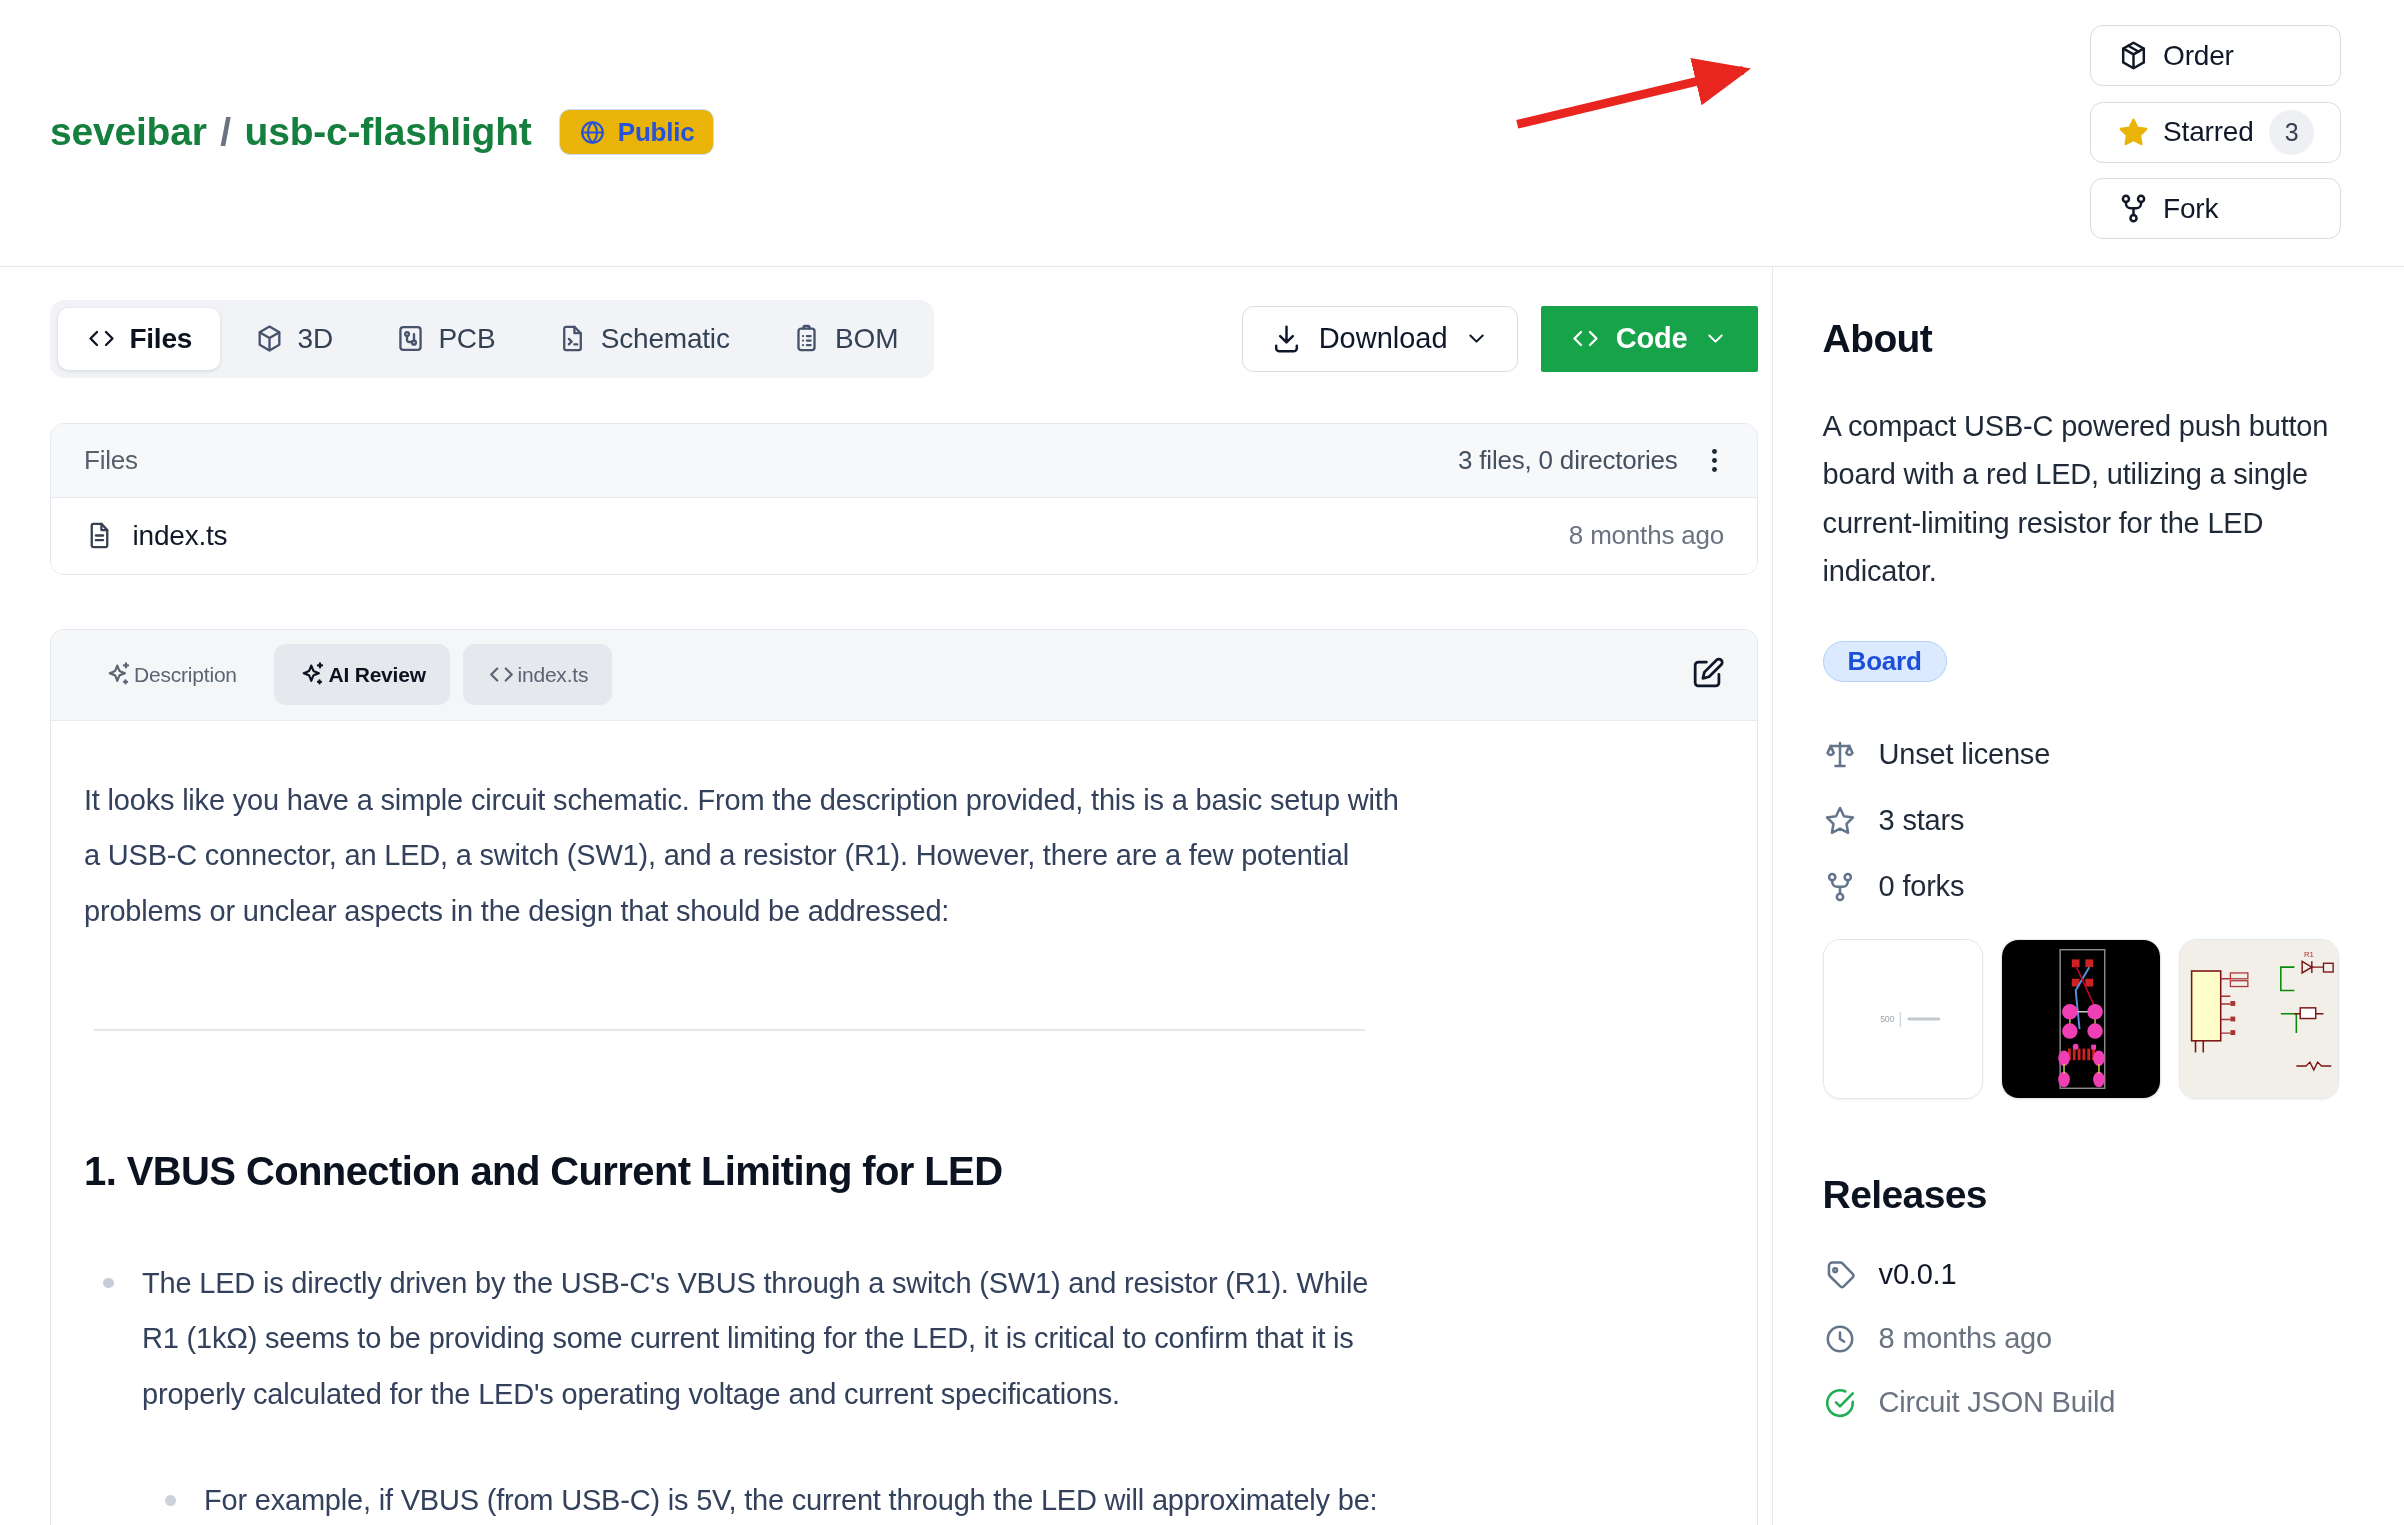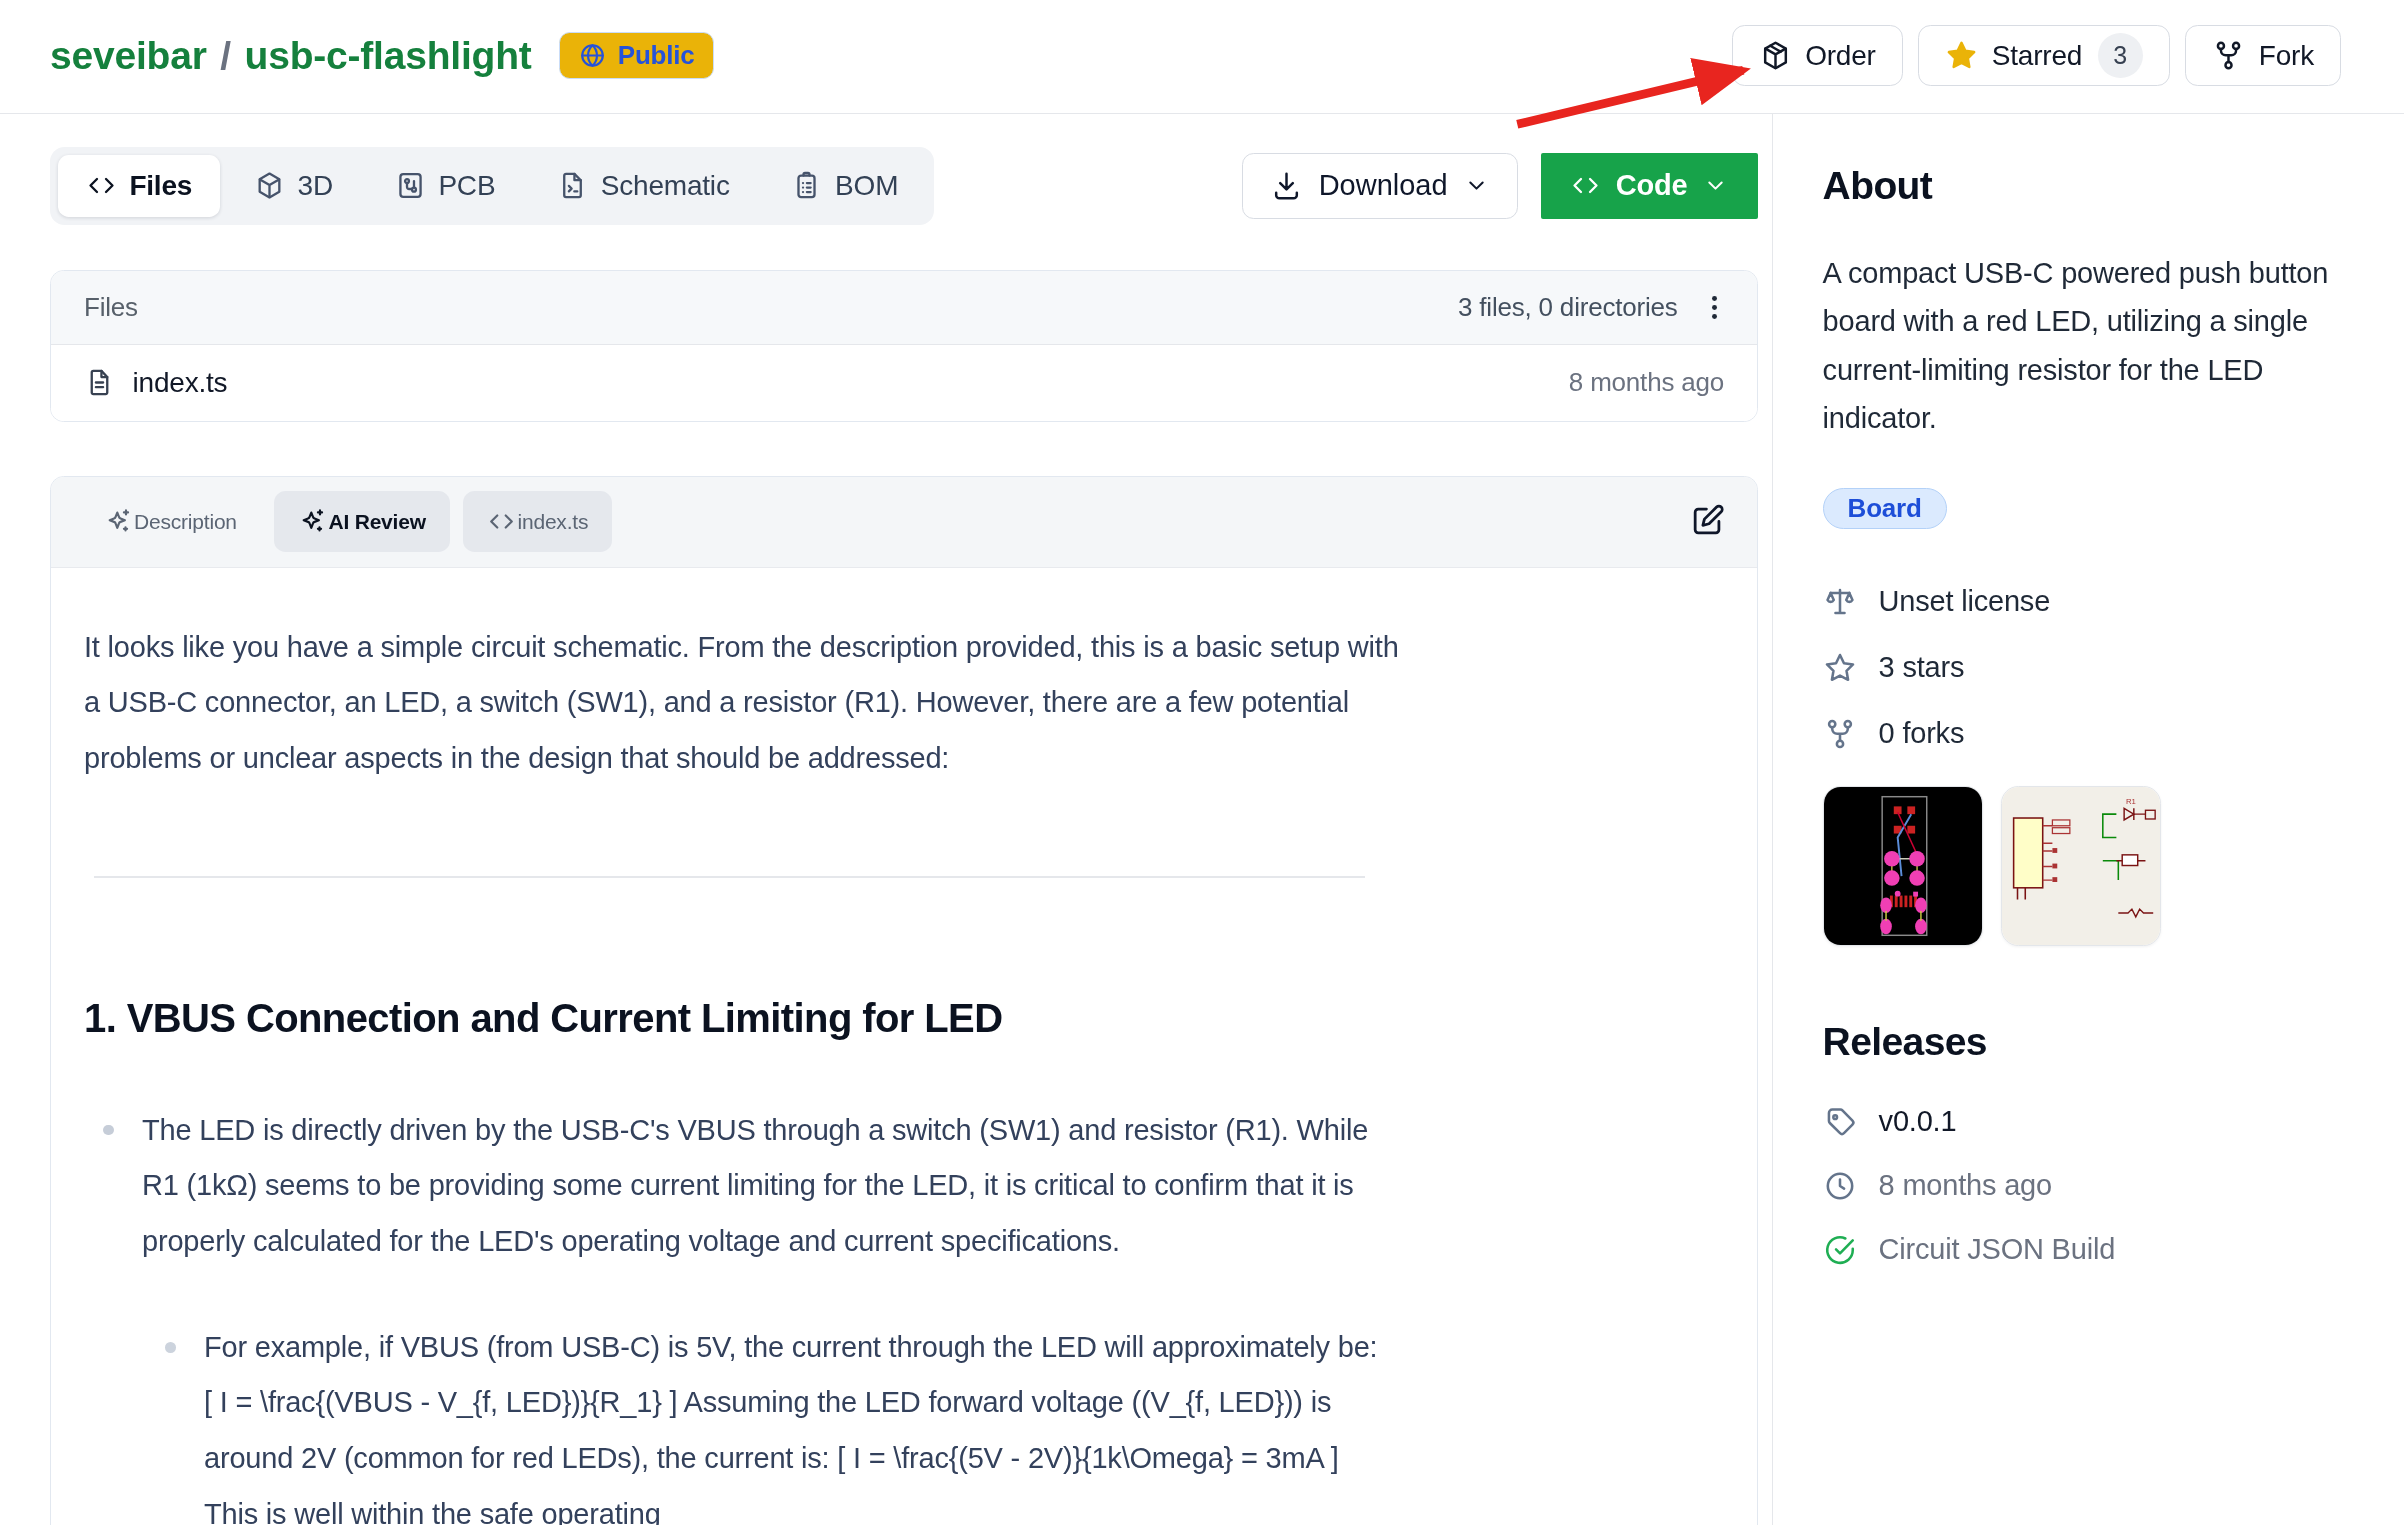--- a/index.html
+++ b/index.html
@@ -8,21 +8,21 @@
   svg{display:block;}
   .ic{stroke:currentColor;fill:none;stroke-width:1.8;stroke-linecap:round;stroke-linejoin:round;}
 
   
   .page-header{display:flex;justify-content:space-between;align-items:center;padding:25px 64px 27px 50px;border-bottom:1.9px solid #e5e7eb;}
   .repo-title{display:flex;align-items:center;font-size:39px;font-weight:700;}
   .repo-title a{color:#15803d;text-decoration:none;cursor:pointer;}
   .repo-sep{color:#6b7280;margin:0 13.6px;font-weight:600;}
   .badge-public{display:inline-flex;align-items:center;gap:10.7px;margin-left:27px;font-size:26px;font-weight:600;color:#2653d9;background:#eab308;border:1.9px solid #caddf8;border-radius:10.7px;padding:6.8px 18.4px;}
   .badge-public svg{width:29px;height:29px;}
-  .header-actions{display:flex;gap:15.5px;}
+  .header-actions{display:flex;gap:15.5px;flex-direction:column;}
   .hdr-btn{display:inline-flex;align-items:center;gap:13.6px;height:61px;padding:0 26px;background:#fff;border:1.9px solid #d8dce3;border-radius:12.6px;font-size:28px;font-weight:500;color:#111827;cursor:pointer;font-family:inherit;letter-spacing:-0.2px;}
   .hdr-btn svg{width:33px;height:33px;}
   .count-badge{display:flex;align-items:center;justify-content:center;width:45px;height:45px;margin-left:1.9px;border-radius:50%;background:#eef0f3;font-size:25px;color:#374151;font-weight:500;}
   .star-filled{color:#eab308;}
   .star-filled path{fill:#eab308;stroke:#eab308;}
 
   
   .arrow-overlay{position:absolute;left:1506px;top:49px;width:264px;height:85px;z-index:20;pointer-events:none;}
 
   
@@ -311,20 +311,28 @@
               <circle cx="12" cy="19" r="2.2"></circle>
               <path d="M6.5 7.3v1a3.5 3.5 0 003.5 3.5h4a3.5 3.5 0 003.5-3.5v-1M12 11.8v4.9"></path>
             </svg>
           <span>0 forks</span>
         </div>
       </div>
 
       <div class="thumbs">
         <div class="thumb">
           <svg viewBox="0 0 163 163">
+              <rect width="163" height="163" fill="#ffffff"></rect>
+              <text x="58" y="85" font-size="9" fill="#9aa3ad" font-family="Liberation Sans, sans-serif">500</text>
+              <rect x="78" y="74" width="1.5" height="16" fill="#d6dade"></rect>
+              <rect x="86" y="80" width="34" height="3" rx="1.5" fill="#c3c9cf"></rect>
+            </svg>
+        </div>
+        <div class="thumb">
+          <svg viewBox="0 0 163 163">
               <rect width="163" height="163" fill="#000000"></rect>
               <rect x="60" y="10" width="46" height="143" fill="none" stroke="#8a8a8a" stroke-width="1.5"></rect>
               <rect x="72" y="20" width="8" height="8" fill="#c22"></rect>
               <rect x="86" y="20" width="8" height="8" fill="#c22"></rect>
               <rect x="72" y="40" width="8" height="8" fill="#c22"></rect>
               <rect x="86" y="40" width="8" height="8" fill="#c22"></rect>
               <polyline points="90,28 76,52 80,92" fill="none" stroke="#5b8dd9" stroke-width="2"></polyline>
               <polyline points="76,26 98,74" fill="none" stroke="#c03" stroke-width="1.6"></polyline>
               <line x1="70" y1="74" x2="96" y2="74" stroke="#ccb" stroke-width="1.4"></line>
               <line x1="70" y1="74" x2="70" y2="94" stroke="#cc4" stroke-width="1.4"></line>

